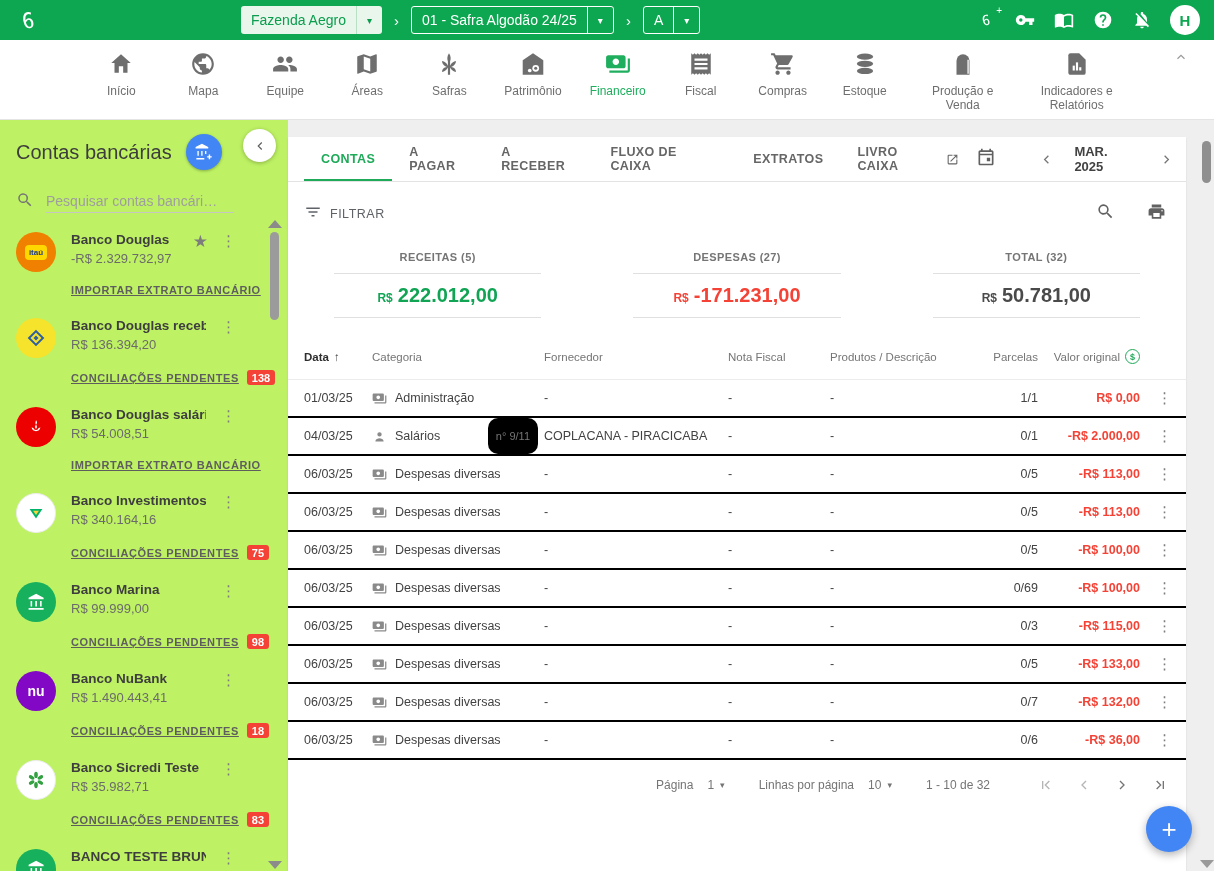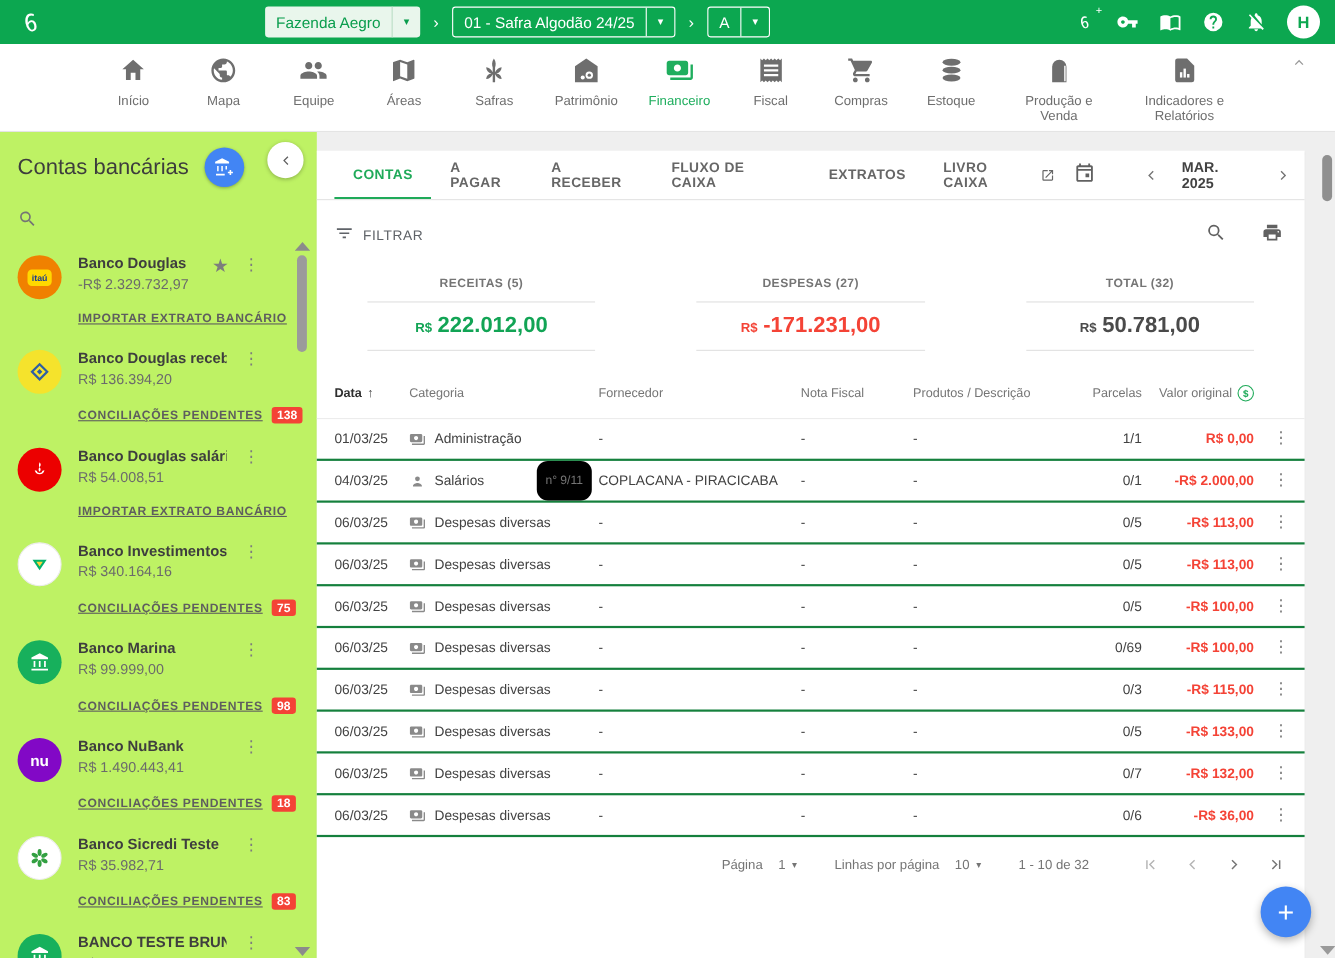--- a/index.html
+++ b/index.html
@@ -94,21 +94,21 @@
   .filter-right .icb { cursor:pointer; } .filter-right svg { width:19px; height:19px; }
 
   .summary { display:flex; padding:22px 0 16px; flex-shrink:0; }
   .sum { flex:1; text-align:center; }
   .sum-label { font-size:11px; font-weight:bold; letter-spacing:.4px; color:#757575; }
   .sum-box { margin:10px 46px 0; border-top:1px solid #e0e0e0; border-bottom:1px solid #e0e0e0; padding:10px 0; font-size:20px; font-weight:bold; }
   .sum-box .cur { font-size:12px; margin-right:5px; }
   .tone-positive { color:#12a455; } .tone-negative { color:#f44336; } .tone-neutral { color:#4a4a4a; }
 
   .thead { display:flex; align-items:center; height:46px; border-bottom:1px solid #ececec; padding:0 14px 0 16px; color:#757575; font-size:11.5px; flex-shrink:0; }
-  .trow { display:flex; align-items:center; height:38px; padding:0 14px 0 16px; border-bottom:2px solid #15803d; font-size:12.5px; color:#424242; cursor:pointer; }
+  .trow { display:flex; align-items:center; height:38px; padding:0 14px 0 16px; border-bottom:2px solid #000000; font-size:12.5px; color:#424242; cursor:pointer; }
   .c-data { width:68px; }
   .c-cat { width:172px; display:flex; align-items:center; gap:8px; }
   .c-cat .cic { color:#8a8a8a; display:flex; } .c-cat .cic svg { width:15px; height:15px; }
   .chip { background:#000000; border-radius:10px; padding:12px 8px; font-size:11px; color:#757575; margin-left:auto; margin-right:6px; white-space:nowrap; }
   .c-forn { width:180px; white-space:nowrap; overflow:hidden; }
   .c-nota { width:102px; padding-left:4px; }
   .c-prod { width:148px; padding-left:4px; }
   .c-parc { width:64px; text-align:right; }
   .c-val { flex:1; text-align:right; color:#f44336; font-weight:bold; padding-right:6px; }
   .c-act { width:26px; text-align:right; }
@@ -285,20 +285,21 @@
     </div>
     <span class="sb-collapse" id="ic-sbcollapse">
         <svg viewBox="0 0 24 24" fill="currentColor">
           <path d="M15 6l-6 6 6 6" fill="none" stroke="currentColor" stroke-width="2"></path>
         </svg>
       </span>
     <div class="sb-search">
       <span id="ic-sbsearch"><svg viewBox="0 0 24 24" fill="currentColor">
             <path d="M15.5 14h-.79l-.28-.27a6.5 6.5 0 1 0-.7.7l.27.28v.79l5 4.99L20.49 19l-4.99-5zm-6 0A4.5 4.5 0 1 1 14 9.5 4.5 4.5 0 0 1 9.5 14z"></path>
           </svg></span>
+      <input placeholder="Pesquisar contas bancári…" style="">
     </div>
     <div id="acct-list">
         <div class="acct">
           <div class="acct-top">
             <span class="logo lg-itau">
               <i>itaú</i>
             </span>
             <div class="acct-info">
               <div class="acct-name">Banco Douglas</div>
               <div class="acct-bal">-R$ 2.329.732,97</div>

